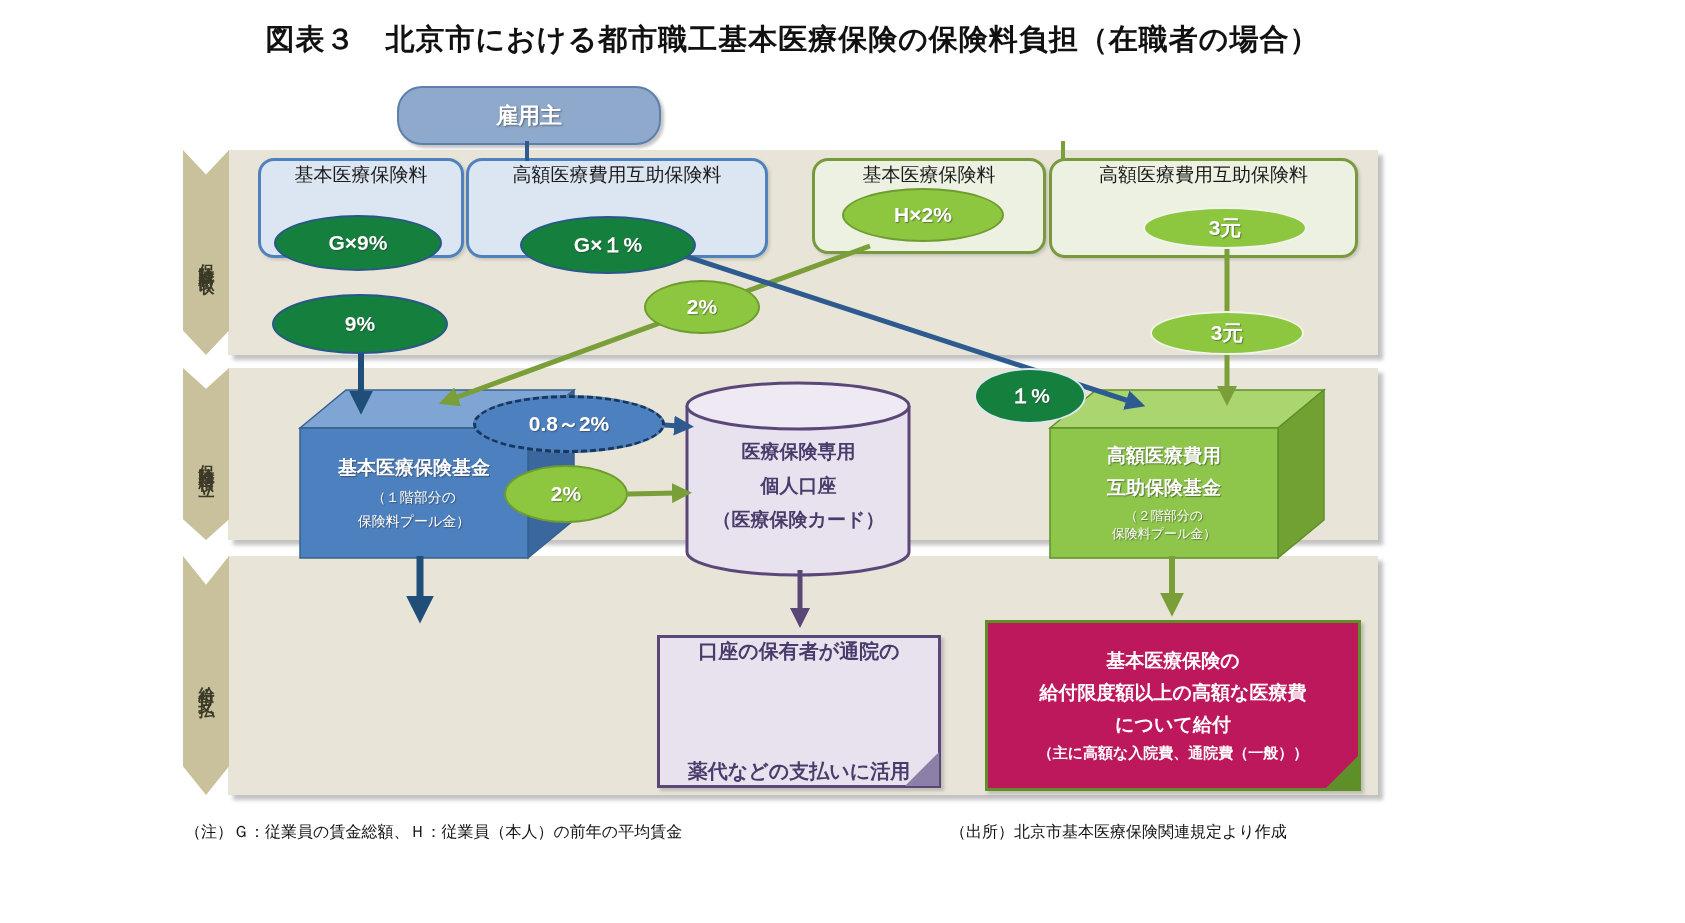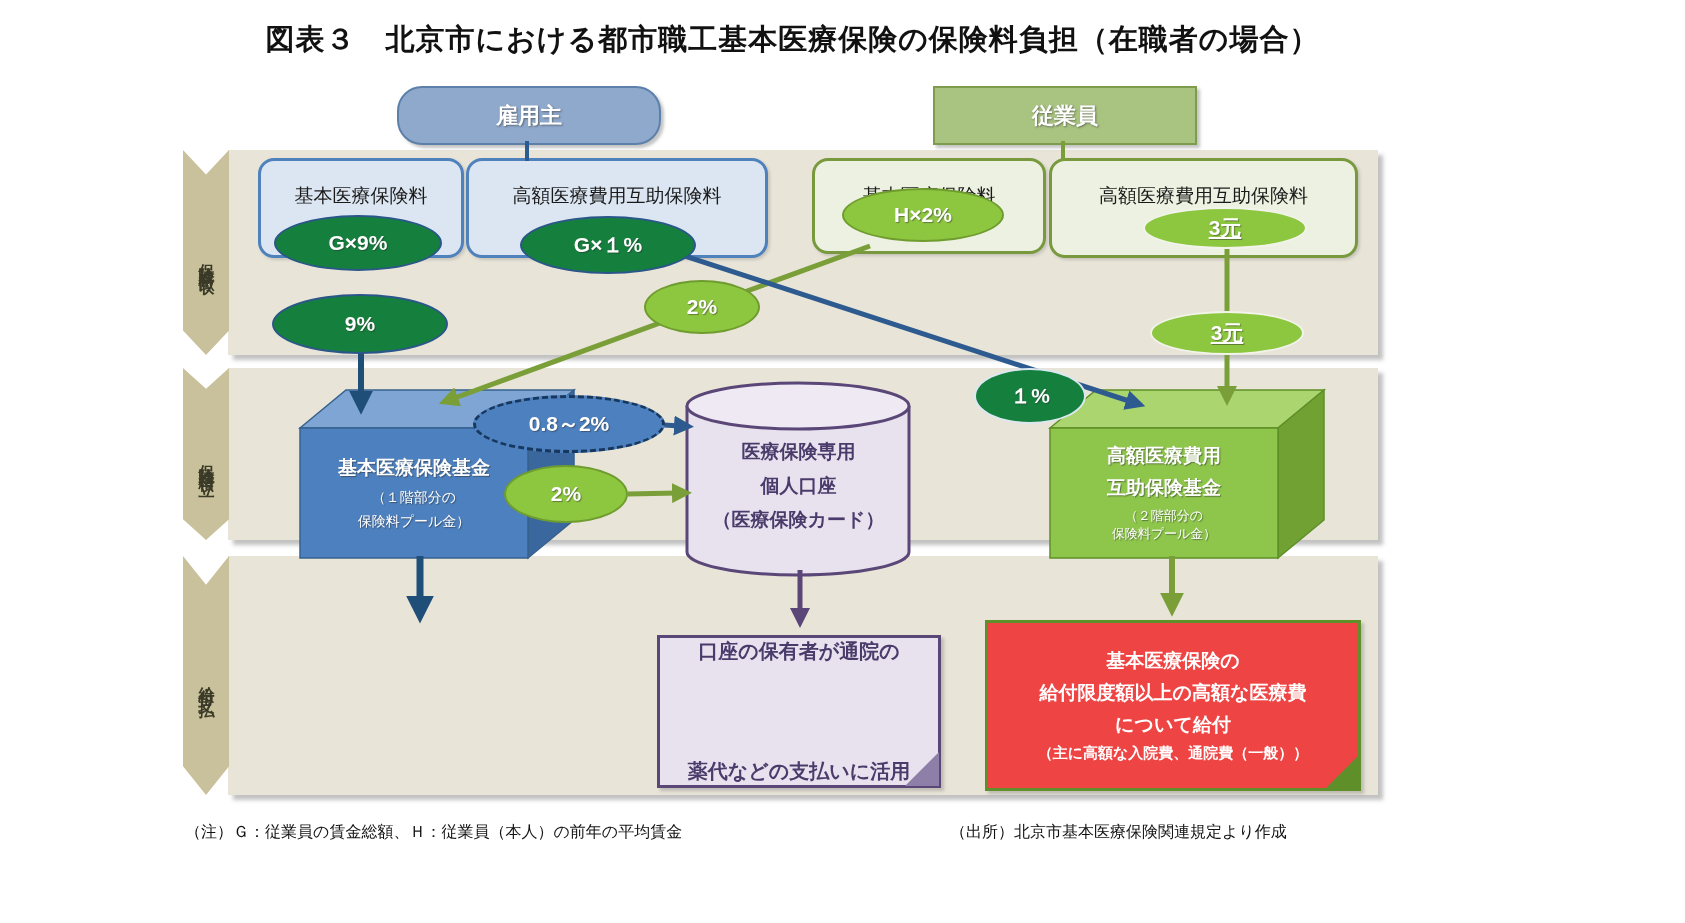--- a/index.html
+++ b/index.html
@@ -23,29 +23,29 @@
   .hdr{display:flex;align-items:center;justify-content:center;color:#fff;font-weight:bold;
     font-size:22px;text-shadow:1px 1px 2px rgba(60,60,60,.6);z-index:3;
     box-shadow:3px 3px 3px rgba(140,140,140,.5);}
   .hdr.blue{background:#8ea9cc;border:2.5px solid #5d80ab;}
   .hdr.green{background:#a9c380;border:2.5px solid #7d9d4c;}
 
   
   .pbox{border-radius:16px;z-index:3;text-align:center;box-shadow:2px 2px 3px rgba(150,150,150,.4);}
   .pbox.blue{background:#dce6f2;border:3px solid #4f81bd;}
   .pbox.green{background:#edf1e1;border:3px solid #78993e;}
-  .pbox .lbl{margin-top:22px;font-size:19px;color:#1a1a1a;}
+  .pbox .lbl{margin-top:1px;font-size:19px;color:#1a1a1a;}
 
   
   .ell{border-radius:50%;display:flex;align-items:center;justify-content:center;
     color:#fff;font-weight:bold;font-size:21px;z-index:6;box-sizing:border-box;
     text-shadow:1px 1px 1px rgba(40,40,40,.45);}
   .ell.blue{background:#15803d;border:2.5px solid #2a568a;margin-top:28px;}
   .ell.green{background:#8dc63f;border:2.5px solid #6f9c2f;}
-  .ell.whitebd{border:2.5px solid #f2f4ec;text-decoration:underline;}
+  .ell.whitebd{border:2.5px solid #f2f4ec;}
   .ell.lightbd{border:2.5px solid #dce7f2;}
   .ell.dashed{background:#4d80be;border:3px dashed #17375e;}
 
   
   .shapes,.arrows{left:0;top:0;z-index:4;pointer-events:none;}
   .arrows{z-index:5;}
   .facetext{z-index:5;display:flex;flex-direction:column;align-items:center;justify-content:center;
     color:#fff;text-align:center;}
   .facetext .big{font-size:19px;font-weight:bold;text-shadow:1px 1px 1px rgba(40,40,40,.5);}
   .facetext .small{font-size:14px;text-shadow:1px 1px 1px rgba(40,40,40,.5);}
@@ -53,21 +53,21 @@
     color:#4a3b6b;font-weight:bold;font-size:19px;text-align:center;}
 
   
   .bbox{z-index:3;display:flex;flex-direction:column;align-items:center;justify-content:center;
     text-align:center;box-shadow:3px 3px 3px rgba(140,140,140,.45);}
   .bbox .l1{font-size:20px;font-weight:bold;}
   .bbox .l2{font-size:16px;font-weight:bold;}
   .bbox.blue{background:#4d80be;border:3px solid #17375e;color:#fff;}
   .bbox.blue .l1,.bbox.blue .l2{text-shadow:1px 1px 1px rgba(30,30,30,.5);}
   .bbox.purple{background:#e7e2ee;border:3px solid #5a4778;color:#4a3b6b;}
-  .bbox.green{background:#ef4444;border:3px solid #5f8f28;color:#fff;}
+  .bbox.green{background:#be185d;border:3px solid #5f8f28;color:#fff;}
   .bbox.green .l1{font-size:19px;}
   .bbox.green .l2{font-size:15px;}
   .fold{position:absolute;right:-1px;bottom:-1px;width:34px;height:34px;z-index:4;
     clip-path:polygon(100% 0,100% 100%,0 100%);}
   .gap8{height:8px;} .gap6{height:6px;}
 
   .foot{font-size:16px;color:#111;z-index:2;white-space:nowrap;}
 </style>
 </head>
 <body>
@@ -86,23 +86,20 @@
   <div class="abs stage" style="left:183px;top:368px;width:46px;height:172px;">
     <span>保険料積立</span>
   </div>
   <div class="abs stage" style="left:183px;top:556px;width:46px;height:239px;">
     <span>給付・支払</span>
   </div>
 
   <div class="abs hdr blue" style="left:397px;top:86px;width:260px;height:55px;border-radius:25px;">
     <span>雇用主</span>
   </div>
-  <div class="abs hdr green" style="left:933px;top:86px;width:260px;height:55px;">
-    <span>従業員</span>
-  </div>
 
   <div class="abs pbox blue" style="left:258px;top:158px;width:200px;height:94px;">
     <div class="lbl">基本医療保険料</div>
   </div>
   <div class="abs pbox blue" style="left:466px;top:158px;width:296px;height:94px;">
     <div class="lbl">高額医療費用互助保険料</div>
   </div>
   <div class="abs pbox green" style="left:812px;top:158px;width:228px;height:90px;">
     <div class="lbl">基本医療保険料</div>
   </div>

